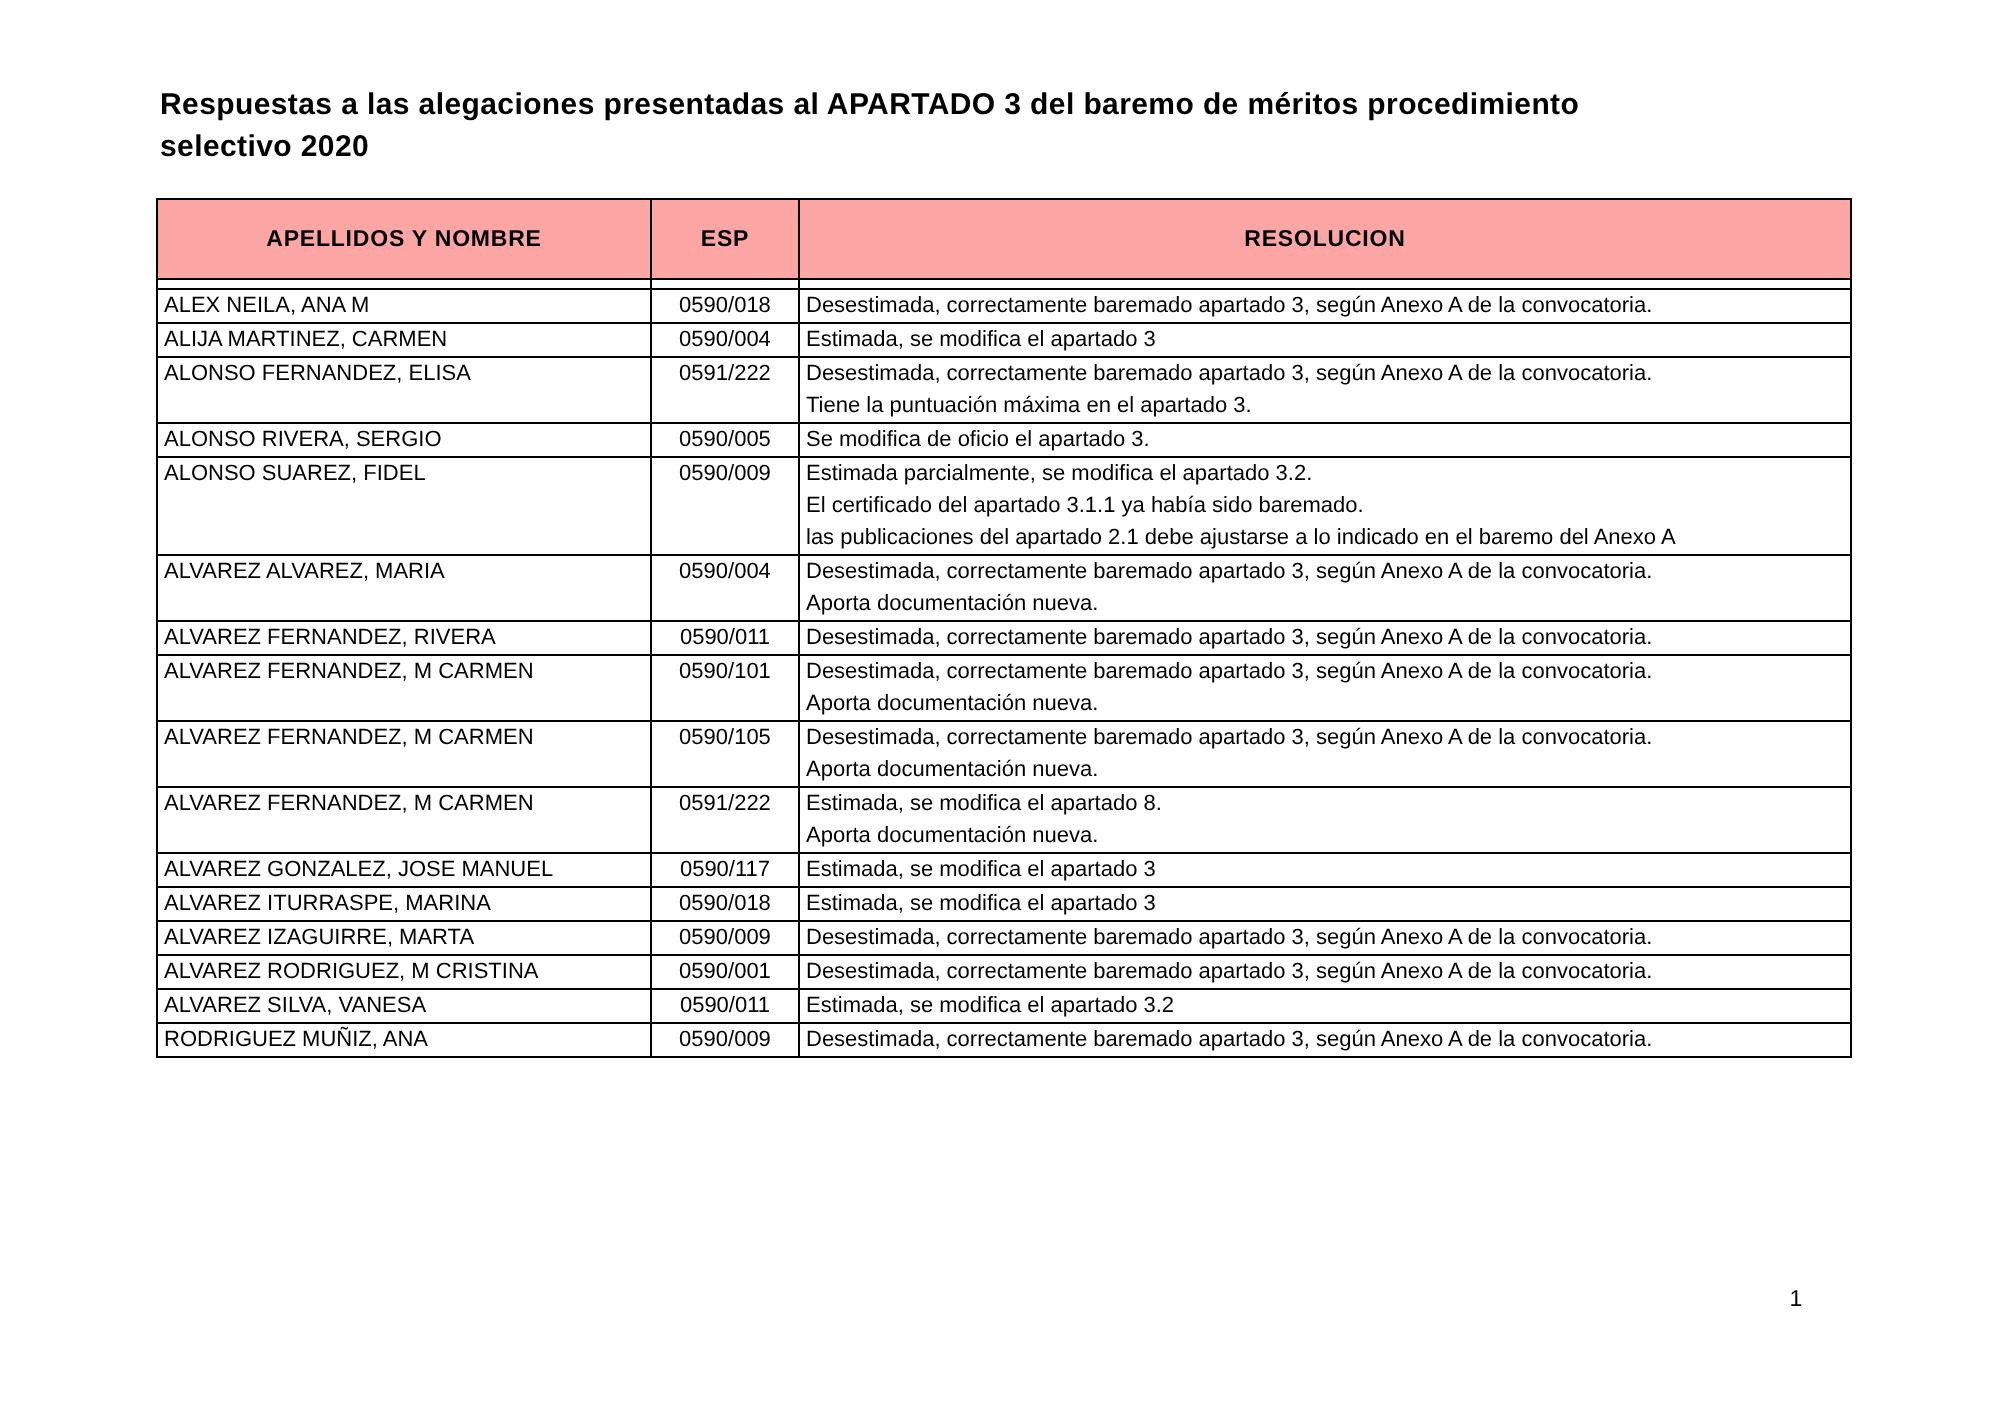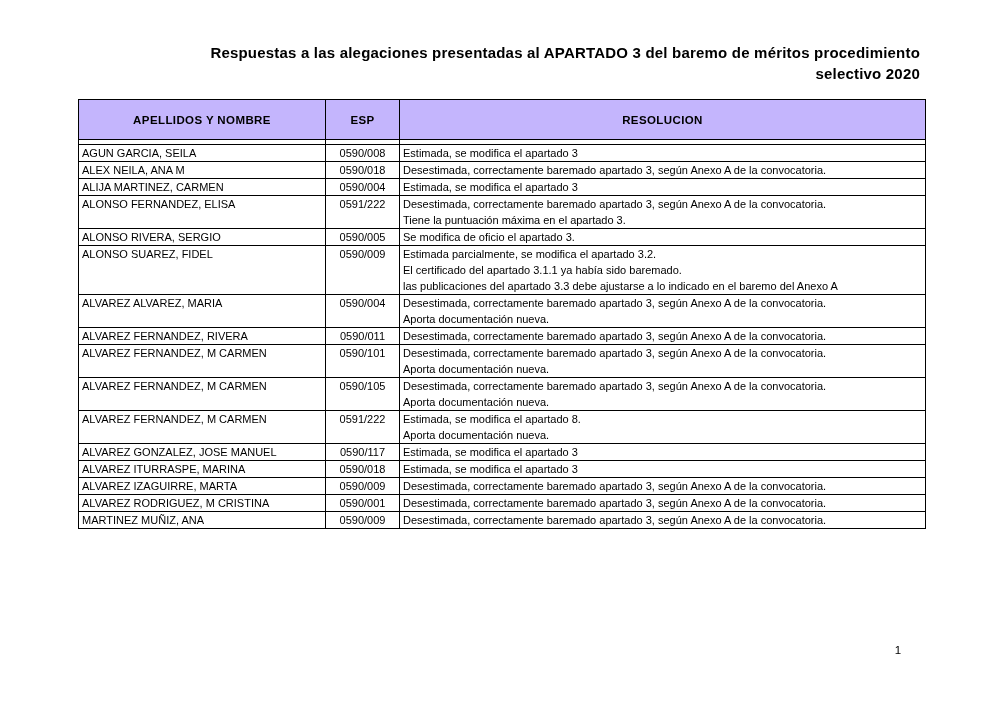--- a/index.html
+++ b/index.html
@@ -9,42 +9,42 @@
     font-family: "Liberation Sans", sans-serif;
     color: #000000;
     position: relative;
     overflow: hidden;
   }
   .doc-title {
     position: absolute;
     top: 42px;
     left: 80px;
     width: 840px;
-    text-align: right;
+    text-align: left;
     font-weight: bold;
     font-size: 15px;
     line-height: 21px;
     letter-spacing: 0.2px;
     white-space: pre-line;
   }
   table.main {
     position: absolute;
     top: 99px;
     left: 78px;
     width: 847px;
     border-collapse: collapse;
     table-layout: fixed;
   }
   table.main th, table.main td {
     border: 1px solid #000000;
     vertical-align: top;
     overflow: hidden;
   }
   table.main th {
-    background: #c4b5fd;
+    background: #fca5a5;
     height: 40px;
     vertical-align: middle;
     text-align: center;
     font-size: 11.5px;
     font-weight: bold;
     letter-spacing: 0.4px;
   }
   tr.spacer td { height: 5px; padding: 0; }
   td.name, td.res, td.esp {
     font-size: 11px;
@@ -82,25 +82,20 @@
       <th>RESOLUCION</th>
     </tr>
   </thead>
   <tbody>
     <tr class="spacer">
       <td></td>
       <td></td>
       <td></td>
     </tr>
 
-  <tr>
-    <td class="name">AGUN GARCIA, SEILA</td>
-    <td class="esp">0590/008</td>
-    <td class="res">Estimada, se modifica el apartado 3</td>
-  </tr>
 
   <tr>
     <td class="name">ALEX NEILA, ANA M</td>
     <td class="esp">0590/018</td>
     <td class="res">Desestimada, correctamente baremado apartado 3, según Anexo A de la convocatoria.</td>
   </tr>
 
   <tr>
     <td class="name">ALIJA MARTINEZ, CARMEN</td>
     <td class="esp">0590/004</td>
@@ -119,21 +114,21 @@
     <td class="name">ALONSO RIVERA, SERGIO</td>
     <td class="esp">0590/005</td>
     <td class="res">Se modifica de oficio el apartado 3.</td>
   </tr>
 
   <tr>
     <td class="name">ALONSO SUAREZ, FIDEL</td>
     <td class="esp">0590/009</td>
     <td class="res">Estimada parcialmente, se modifica el apartado 3.2.
 El certificado del apartado 3.1.1 ya había sido baremado.
-las publicaciones del apartado 3.3 debe ajustarse a lo indicado en el baremo del Anexo A</td>
+las publicaciones del apartado 2.1 debe ajustarse a lo indicado en el baremo del Anexo A</td>
   </tr>
 
   <tr>
     <td class="name">ALVAREZ ALVAREZ, MARIA</td>
     <td class="esp">0590/004</td>
     <td class="res">Desestimada, correctamente baremado apartado 3, según Anexo A de la convocatoria.
 Aporta documentación nueva.</td>
   </tr>
 
 
@@ -183,22 +178,27 @@
   </tr>
 
 
   <tr>
     <td class="name">ALVAREZ RODRIGUEZ, M CRISTINA</td>
     <td class="esp">0590/001</td>
     <td class="res">Desestimada, correctamente baremado apartado 3, según Anexo A de la convocatoria.</td>
   </tr>
 
 
-
-  <tr>
-    <td class="name">MARTINEZ MUÑIZ, ANA</td>
+  <tr>
+    <td class="name">ALVAREZ SILVA, VANESA</td>
+    <td class="esp">0590/011</td>
+    <td class="res">Estimada, se modifica el apartado 3.2</td>
+  </tr>
+
+  <tr>
+    <td class="name">RODRIGUEZ MUÑIZ, ANA</td>
     <td class="esp">0590/009</td>
     <td class="res">Desestimada, correctamente baremado apartado 3, según Anexo A de la convocatoria.</td>
   </tr>
 </tbody>
 </table>
 
 <div class="page-number">1</div>
 
 </body></html>

